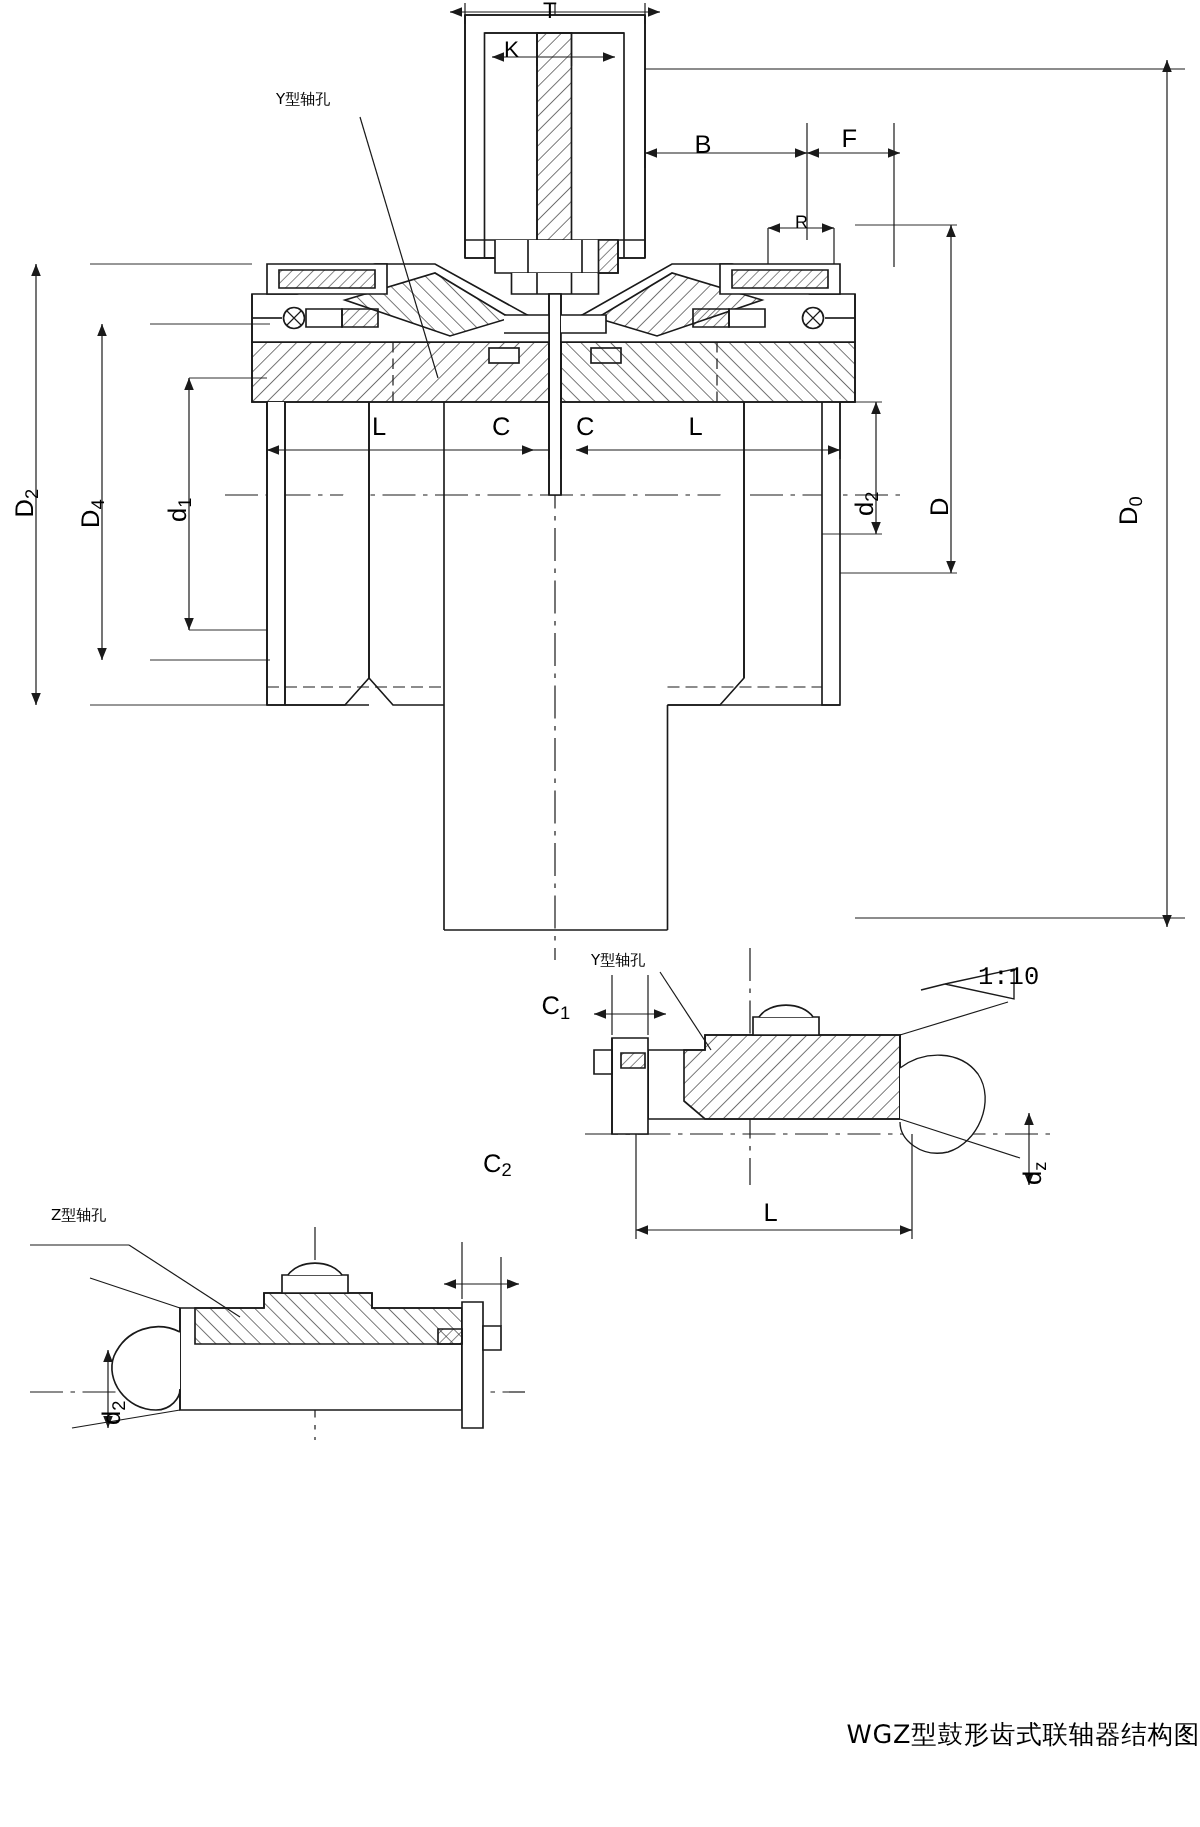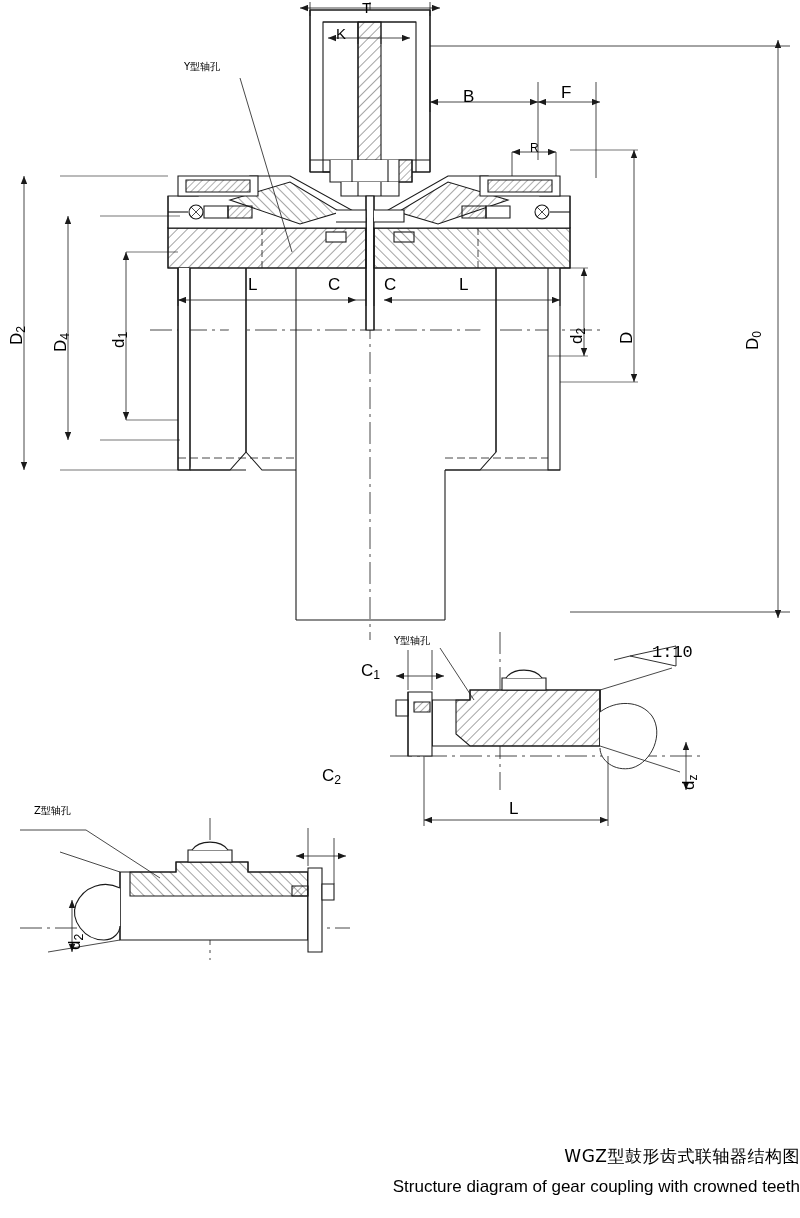--- a/index.html
+++ b/index.html
@@ -370,16 +370,15 @@
 
   <div class="lbl big" style="left:322px; top:767px;">
     <span>C</span><span class="sub">2</span>
   </div>
   <div class="lbl big rot" style="left:66px; top:950px; transform:rotate(-90deg);">
     <span>d</span><span class="sub">2</span>
   </div>
 
   <div id="caption">
     <div class="cn-title">WGZ型鼓形齿式联轴器结构图</div>
-    <div class="en-title">Structure diagram of gear coupling with crowned teeth</div>
   </div>
 
 </div>
 
 </body></html>

